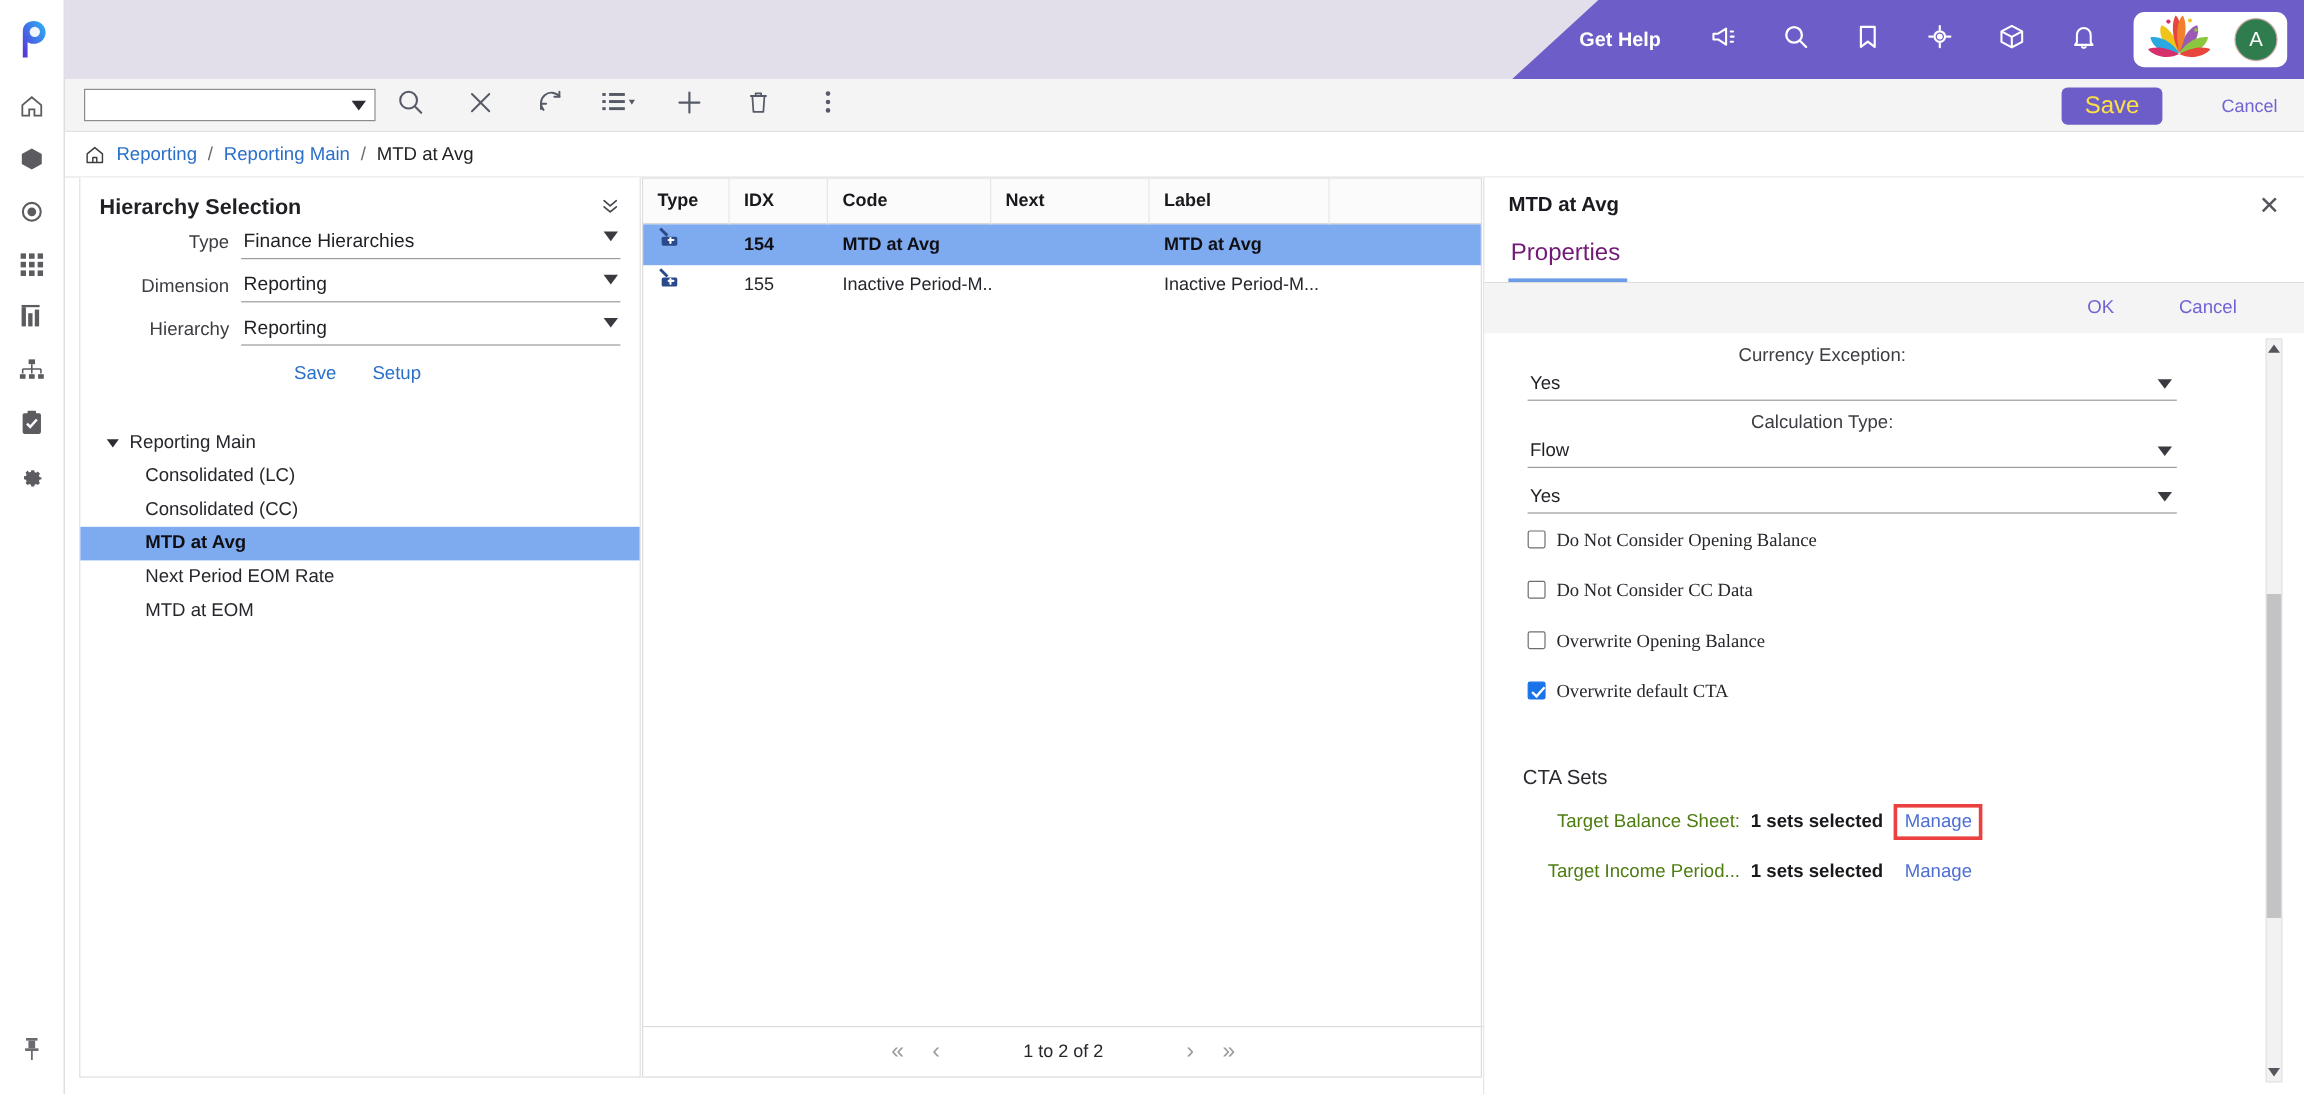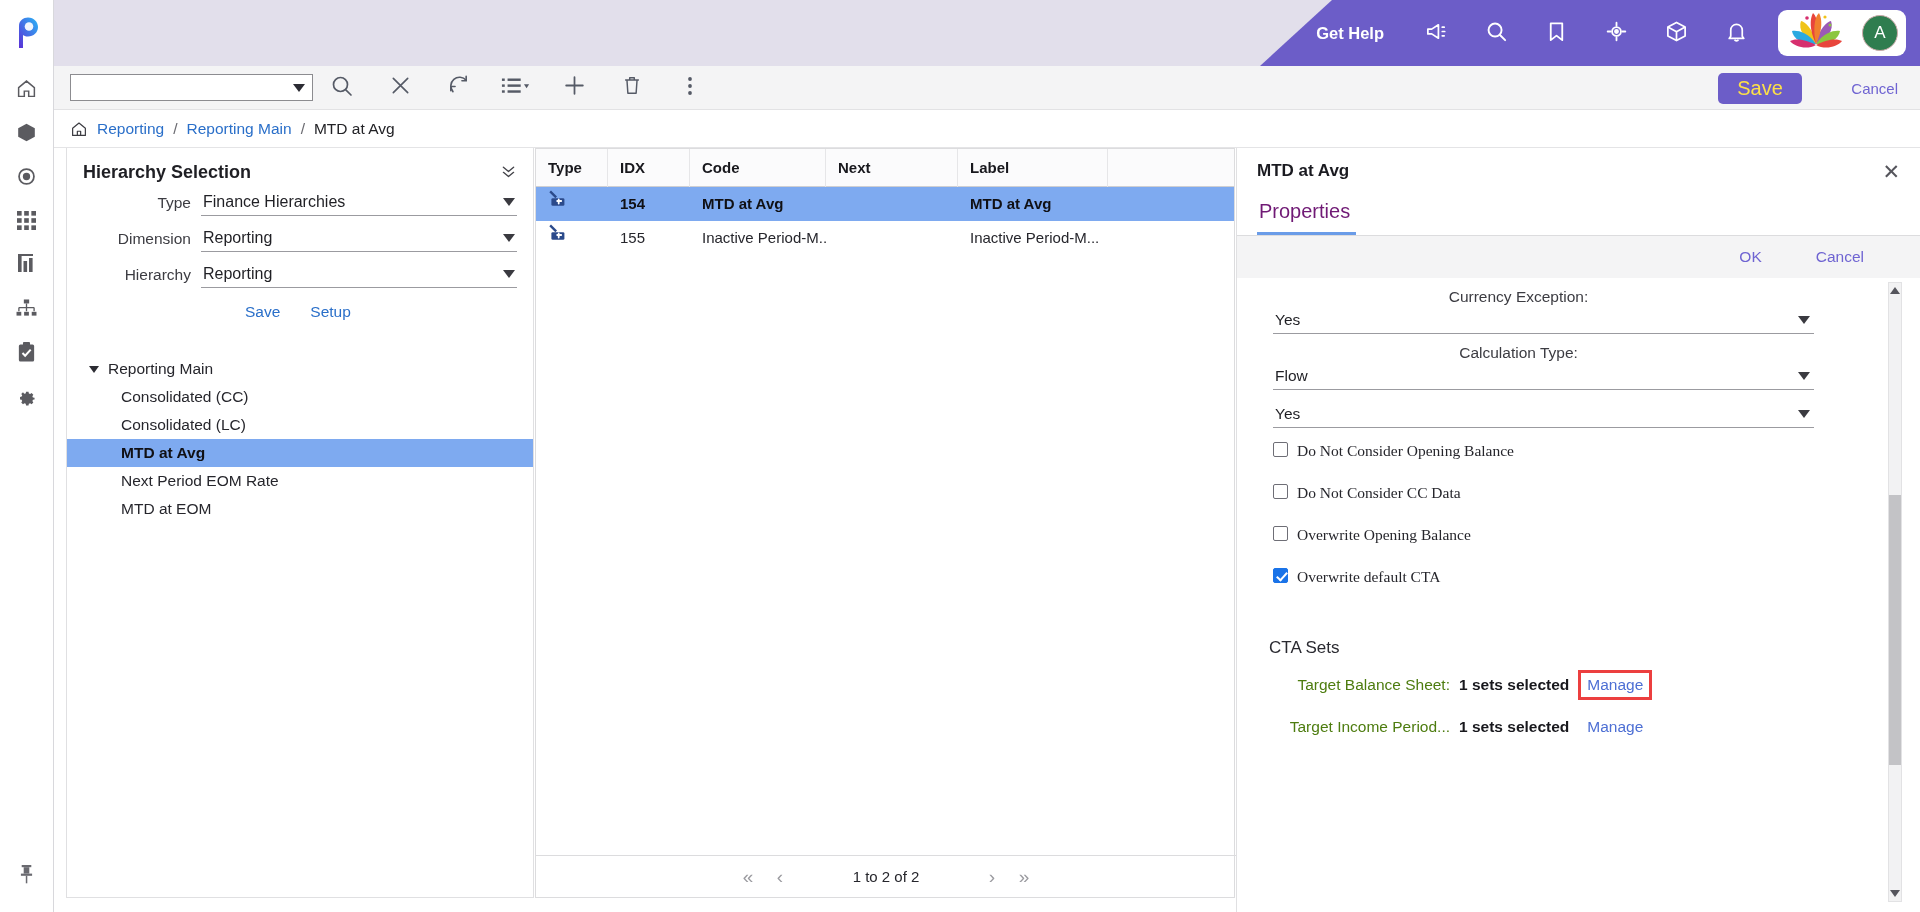--- a/index.html
+++ b/index.html
@@ -115,21 +115,21 @@
   }
   #hs-title { font-size: 18px; font-weight: bold; color: #1f1f24; }
   #hs-collapse { color: #44444a; cursor: pointer; font-size: 15px; line-height: 1; }
   .hs-field { display: flex; align-items: flex-end; padding: 4px 16px 0 0; margin-bottom: 9px; }
   .hs-label {
     width: 134px; text-align: right; padding-right: 10px;
     font-size: 15.5px; color: #3c3c42; padding-bottom: 4px;
   }
   .hs-ctl {
     flex: 1; border-bottom: 1px solid #9b9ba0;
-    display: flex; align-items: center; justify-content: space-between;
+    display: flex; align-items: flex-start; justify-content: space-between;
     padding: 0 2px 4px 2px; cursor: pointer;
   }
   .hs-val { font-size: 16px; color: #1f1f24; }
   .hs-arrow {
     width: 0; height: 0; border-left: 6px solid transparent;
     border-right: 6px solid transparent; border-top: 8px solid #3a3a40;
   }
   #hs-actions {
     display: flex; gap: 30px; padding: 6px 0 0 178px; font-size: 15.5px;
   }
@@ -543,24 +543,24 @@
     <span>Save</span>
     <span>Setup</span>
   </div>
 
   <div id="tree">
     <div class="tree-row tree-root">
       <span class="tri"></span>
       <span>Reporting Main</span>
     </div>
     <div class="tree-row tree-child">
+      <span>Consolidated (LC)</span>
+    </div>
+    <div class="tree-row tree-child">
       <span>Consolidated (CC)</span>
-    </div>
-    <div class="tree-row tree-child">
-      <span>Consolidated (LC)</span>
     </div>
     <div class="tree-row tree-child sel">
       <span>MTD at Avg</span>
     </div>
     <div class="tree-row tree-child">
       <span>Next Period EOM Rate</span>
     </div>
     <div class="tree-row tree-child">
       <span>MTD at EOM</span>
     </div>

